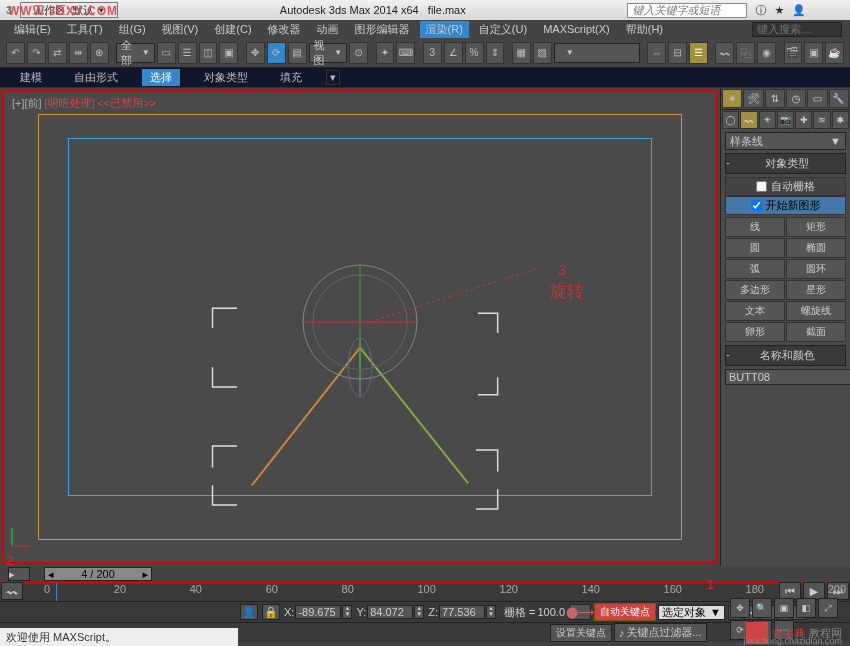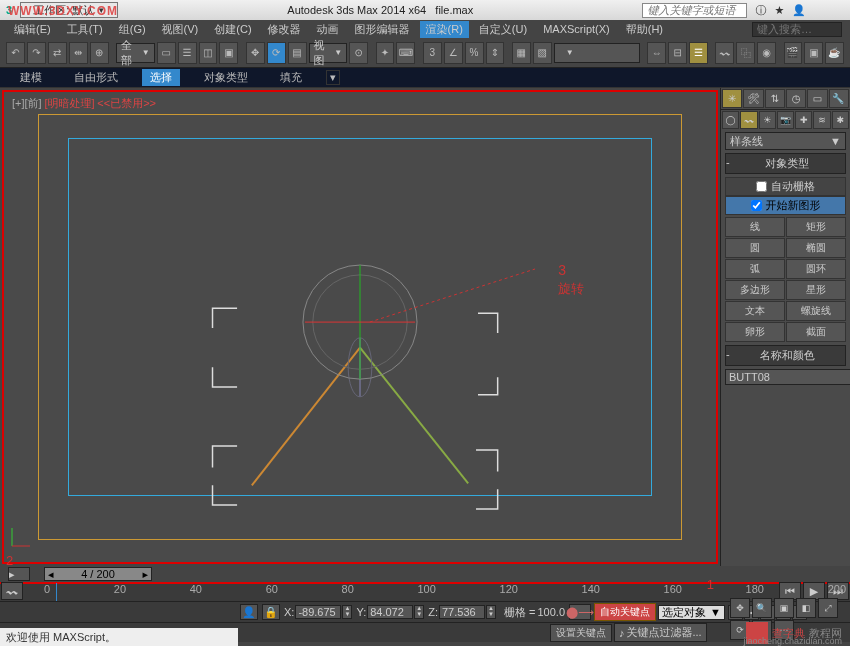--- a/index.html
+++ b/index.html
@@ -1,19 +1,19 @@
 <!DOCTYPE html>
 <html><head>
 <meta charset="utf-8">
 <style>
 * { margin:0; padding:0; box-sizing:border-box; font-family:"Microsoft YaHei",Arial,sans-serif; font-size:11px; user-select:none; }
 body { width:850px; height:646px; background:#444; color:#ccc; overflow:hidden; position:relative; }
 .titlebar { height:20px; background:linear-gradient(#f0f0f0,#d8d8d8); display:flex; align-items:center; padding:0 6px; color:#333; gap:8px; }
 .titlebar .sp { flex:1; text-align:center; color:#222; }
-.titlebar input { width:105px; height:15px; border:1px solid #888; font-style:italic; color:#888; padding:0 4px; }
+.titlebar input { width:120px; height:15px; border:1px solid #888; font-style:italic; color:#888; padding:0 4px; }
 .drop { display:inline-flex; align-items:center; border:1px solid #777; background:#e8e8e8; padding:0 12px; height:16px; gap:3px; }
 .drop .arr { font-size:8px; }
 .menubar { height:18px; background:#444; display:flex; align-items:center; padding:0 8px; gap:4px; color:#ccc; }
 .menubar span { padding:1px 6px; cursor:default; }
 .maintb { height:30px; background:#444; border-bottom:1px solid #222; display:flex; align-items:center; padding:0 6px; gap:2px; }
 .tbtn { width:22px; height:22px; border:1px solid #333; background:#555; display:flex; align-items:center; justify-content:center; color:#bbb; font-size:10px; cursor:pointer; }
 .tbtn.y { background:#a09040; color:#fff; }
 .tbtn.sel { background:#3388cc; }
 .tdrop { height:20px; border:1px solid #222; background:#555; display:inline-flex; align-items:center; padding:0 4px; gap:4px; }
 .tdrop .arr { font-size:8px; }
@@ -21,21 +21,21 @@
 .subtb { height:20px; background:#0f172a; display:flex; align-items:center; padding:0 12px; gap:16px; border-bottom:1px solid #333; }
 .subtb span { padding:1px 8px; color:#bbb; }
 .subtb .sel { background:#3388cc; color:#fff; }
 .work { display:flex; height:478px; }
 .vp-wrap { flex:1; position:relative; background:#4a4a4a; border:2px solid #d00; margin:2px; }
 .vp-label { position:absolute; left:8px; top:4px; color:#aaa; font-size:10px; }
 .vp-label .red { color:#d44; }
 .safeframe1 { position:absolute; left:34px; top:22px; right:34px; bottom:22px; border:1px solid #cc9933; }
 .safeframe2 { position:absolute; left:64px; top:46px; right:64px; bottom:66px; border:1px solid #33aadd; }
 .annot3 { position:absolute; right:150px; top:170px; color:#c33; font-size:14px; }
-.annot-rot { position:absolute; right:132px; top:188px; color:#c33; font-size:13px; }
+.annot-rot { position:absolute; right:132px; top:188px; color:#c33; font-size:17px; }
 .annot2 { position:absolute; left:2px; bottom:-6px; color:#c33; font-size:13px; z-index:5; }
 .annot1 { position:absolute; right:2px; bottom:-30px; color:#c33; font-size:13px; z-index:5; }
 .vpdrawing { position:absolute; left:0; top:0; width:100%; height:100%; }
 .cmdpanel { width:130px; background:#4a4a4a; display:flex; flex-direction:column; border-left:1px solid #222; }
 .cmdtabs { display:flex; height:22px; border-bottom:1px solid #222; padding:1px; gap:1px; }
 .cmdtabs div { flex:1; border:1px solid #333; background:#555; display:flex; align-items:center; justify-content:center; font-size:10px; }
 .cmdtabs div.sel { background:#a09040; }
 .cmdsubtabs { display:flex; height:20px; padding:1px; gap:1px; }
 .cmdsubtabs div { flex:1; border:1px solid #333; background:#555; display:flex; align-items:center; justify-content:center; font-size:9px; }
 .cmdsubtabs div.sel { background:#a09040; }

